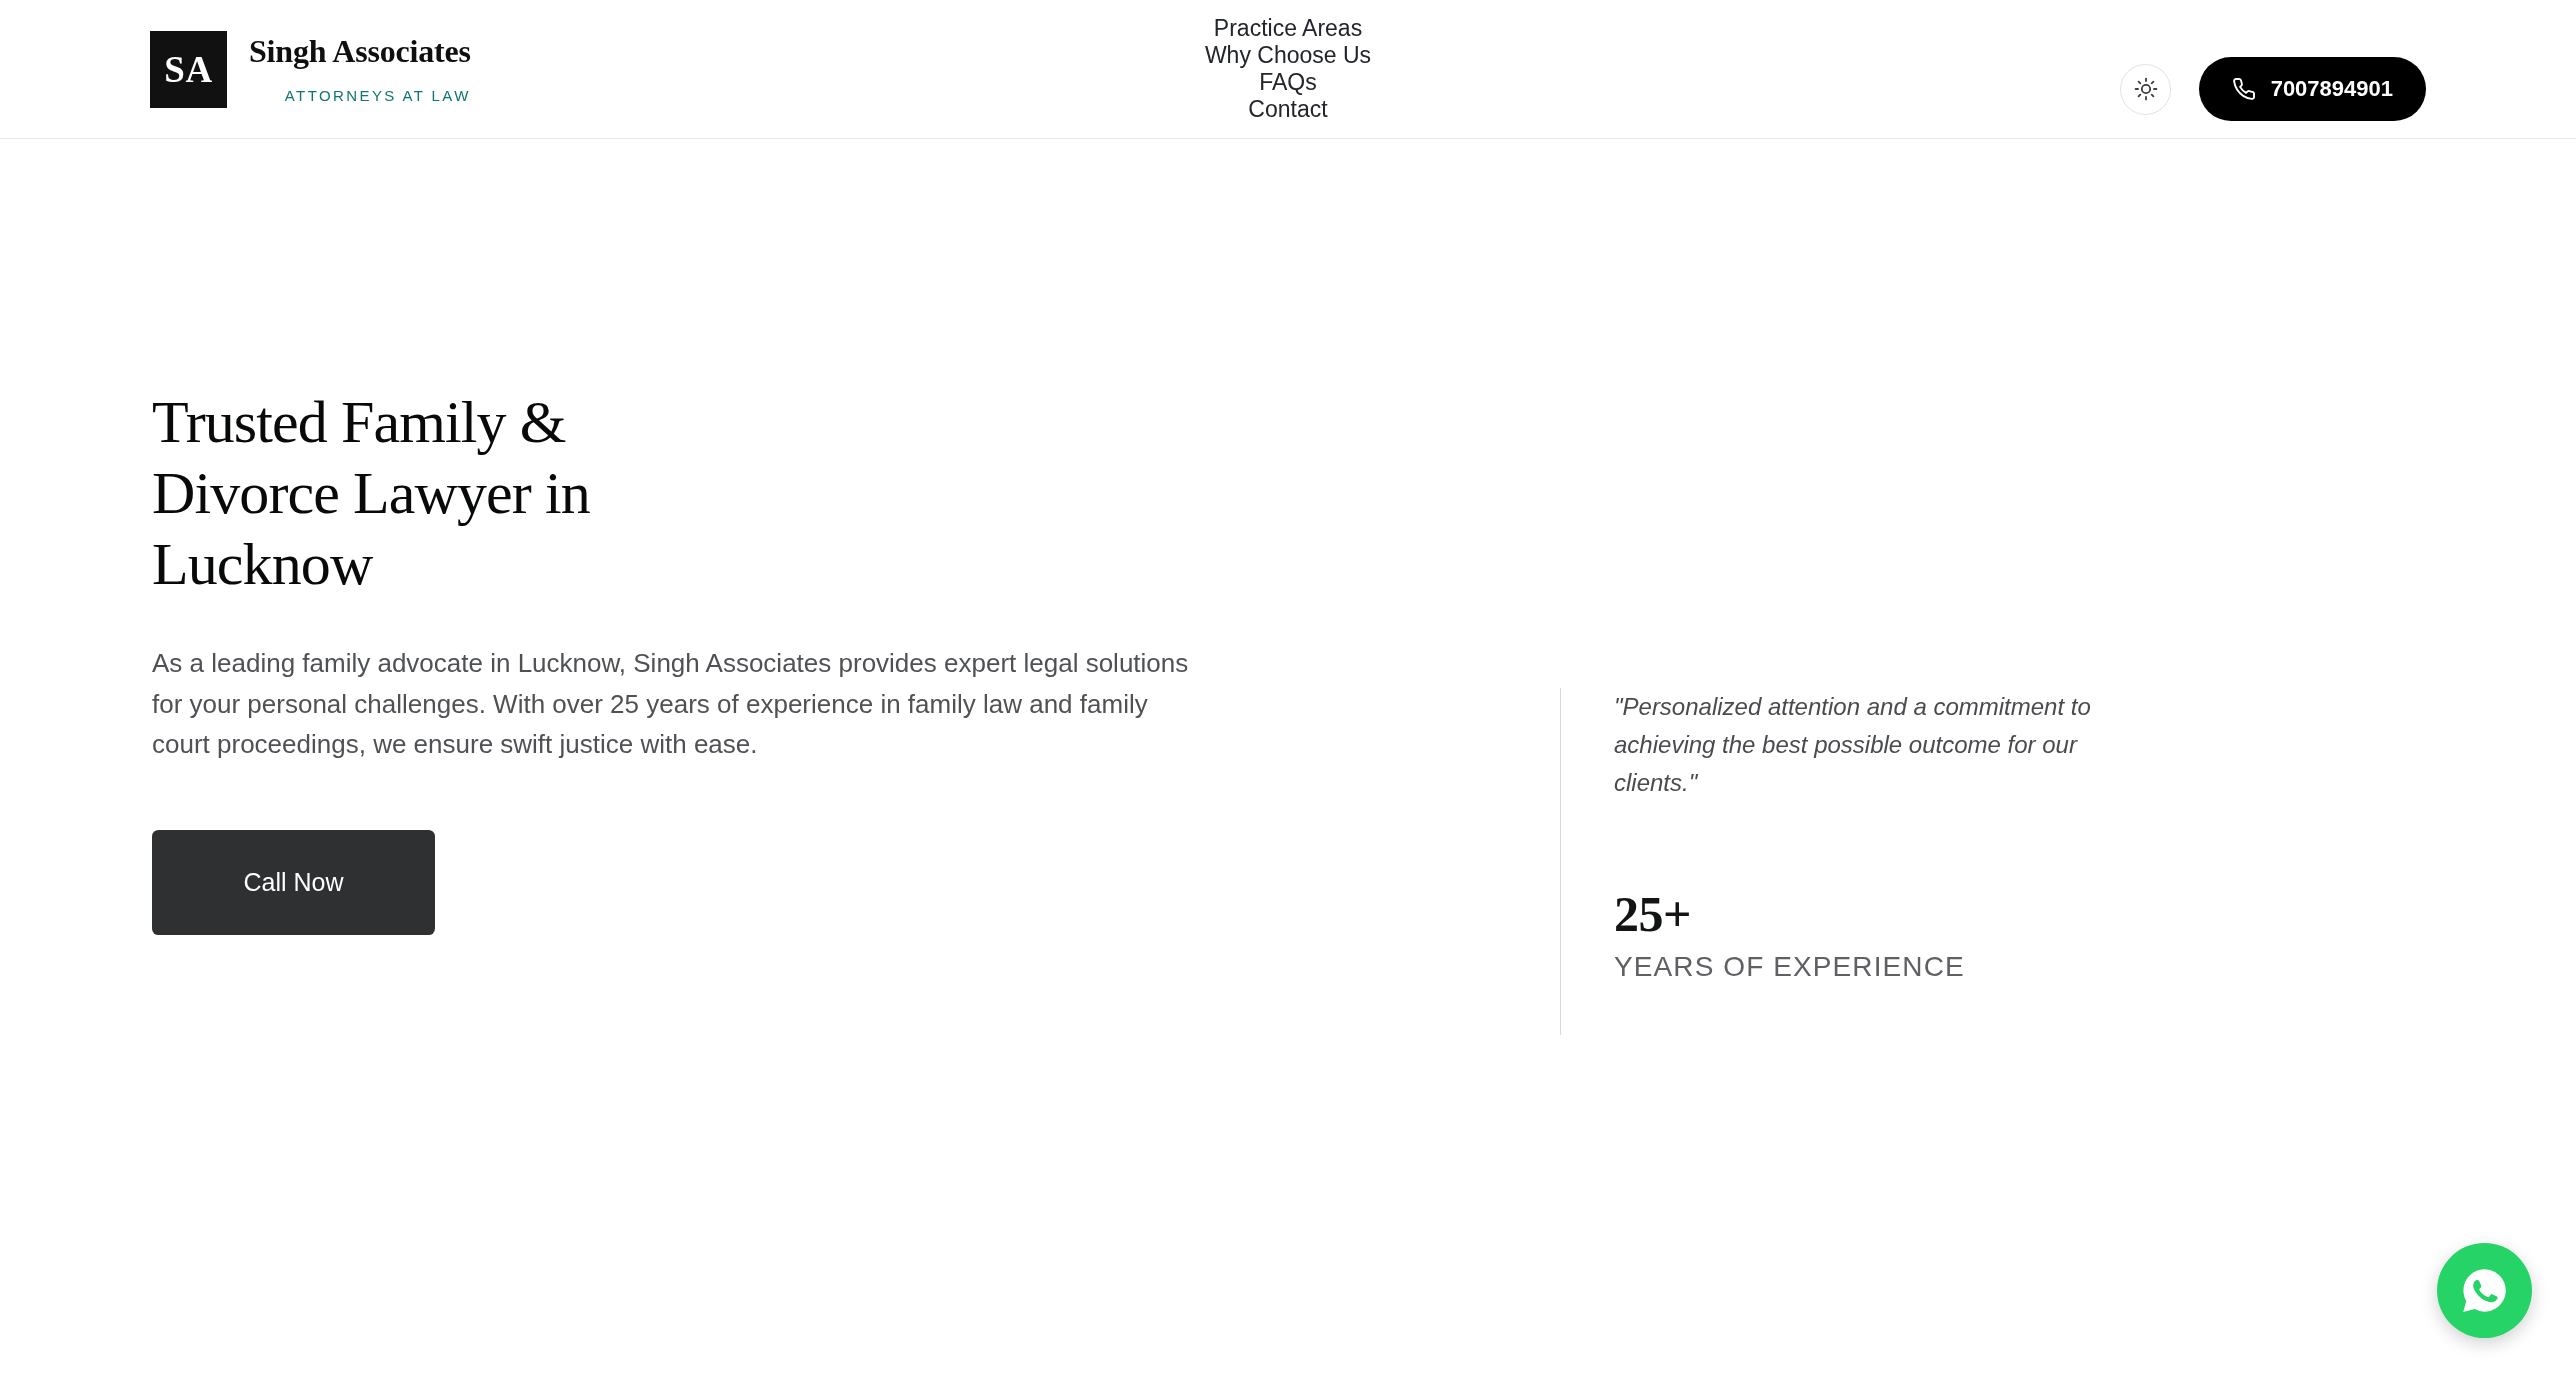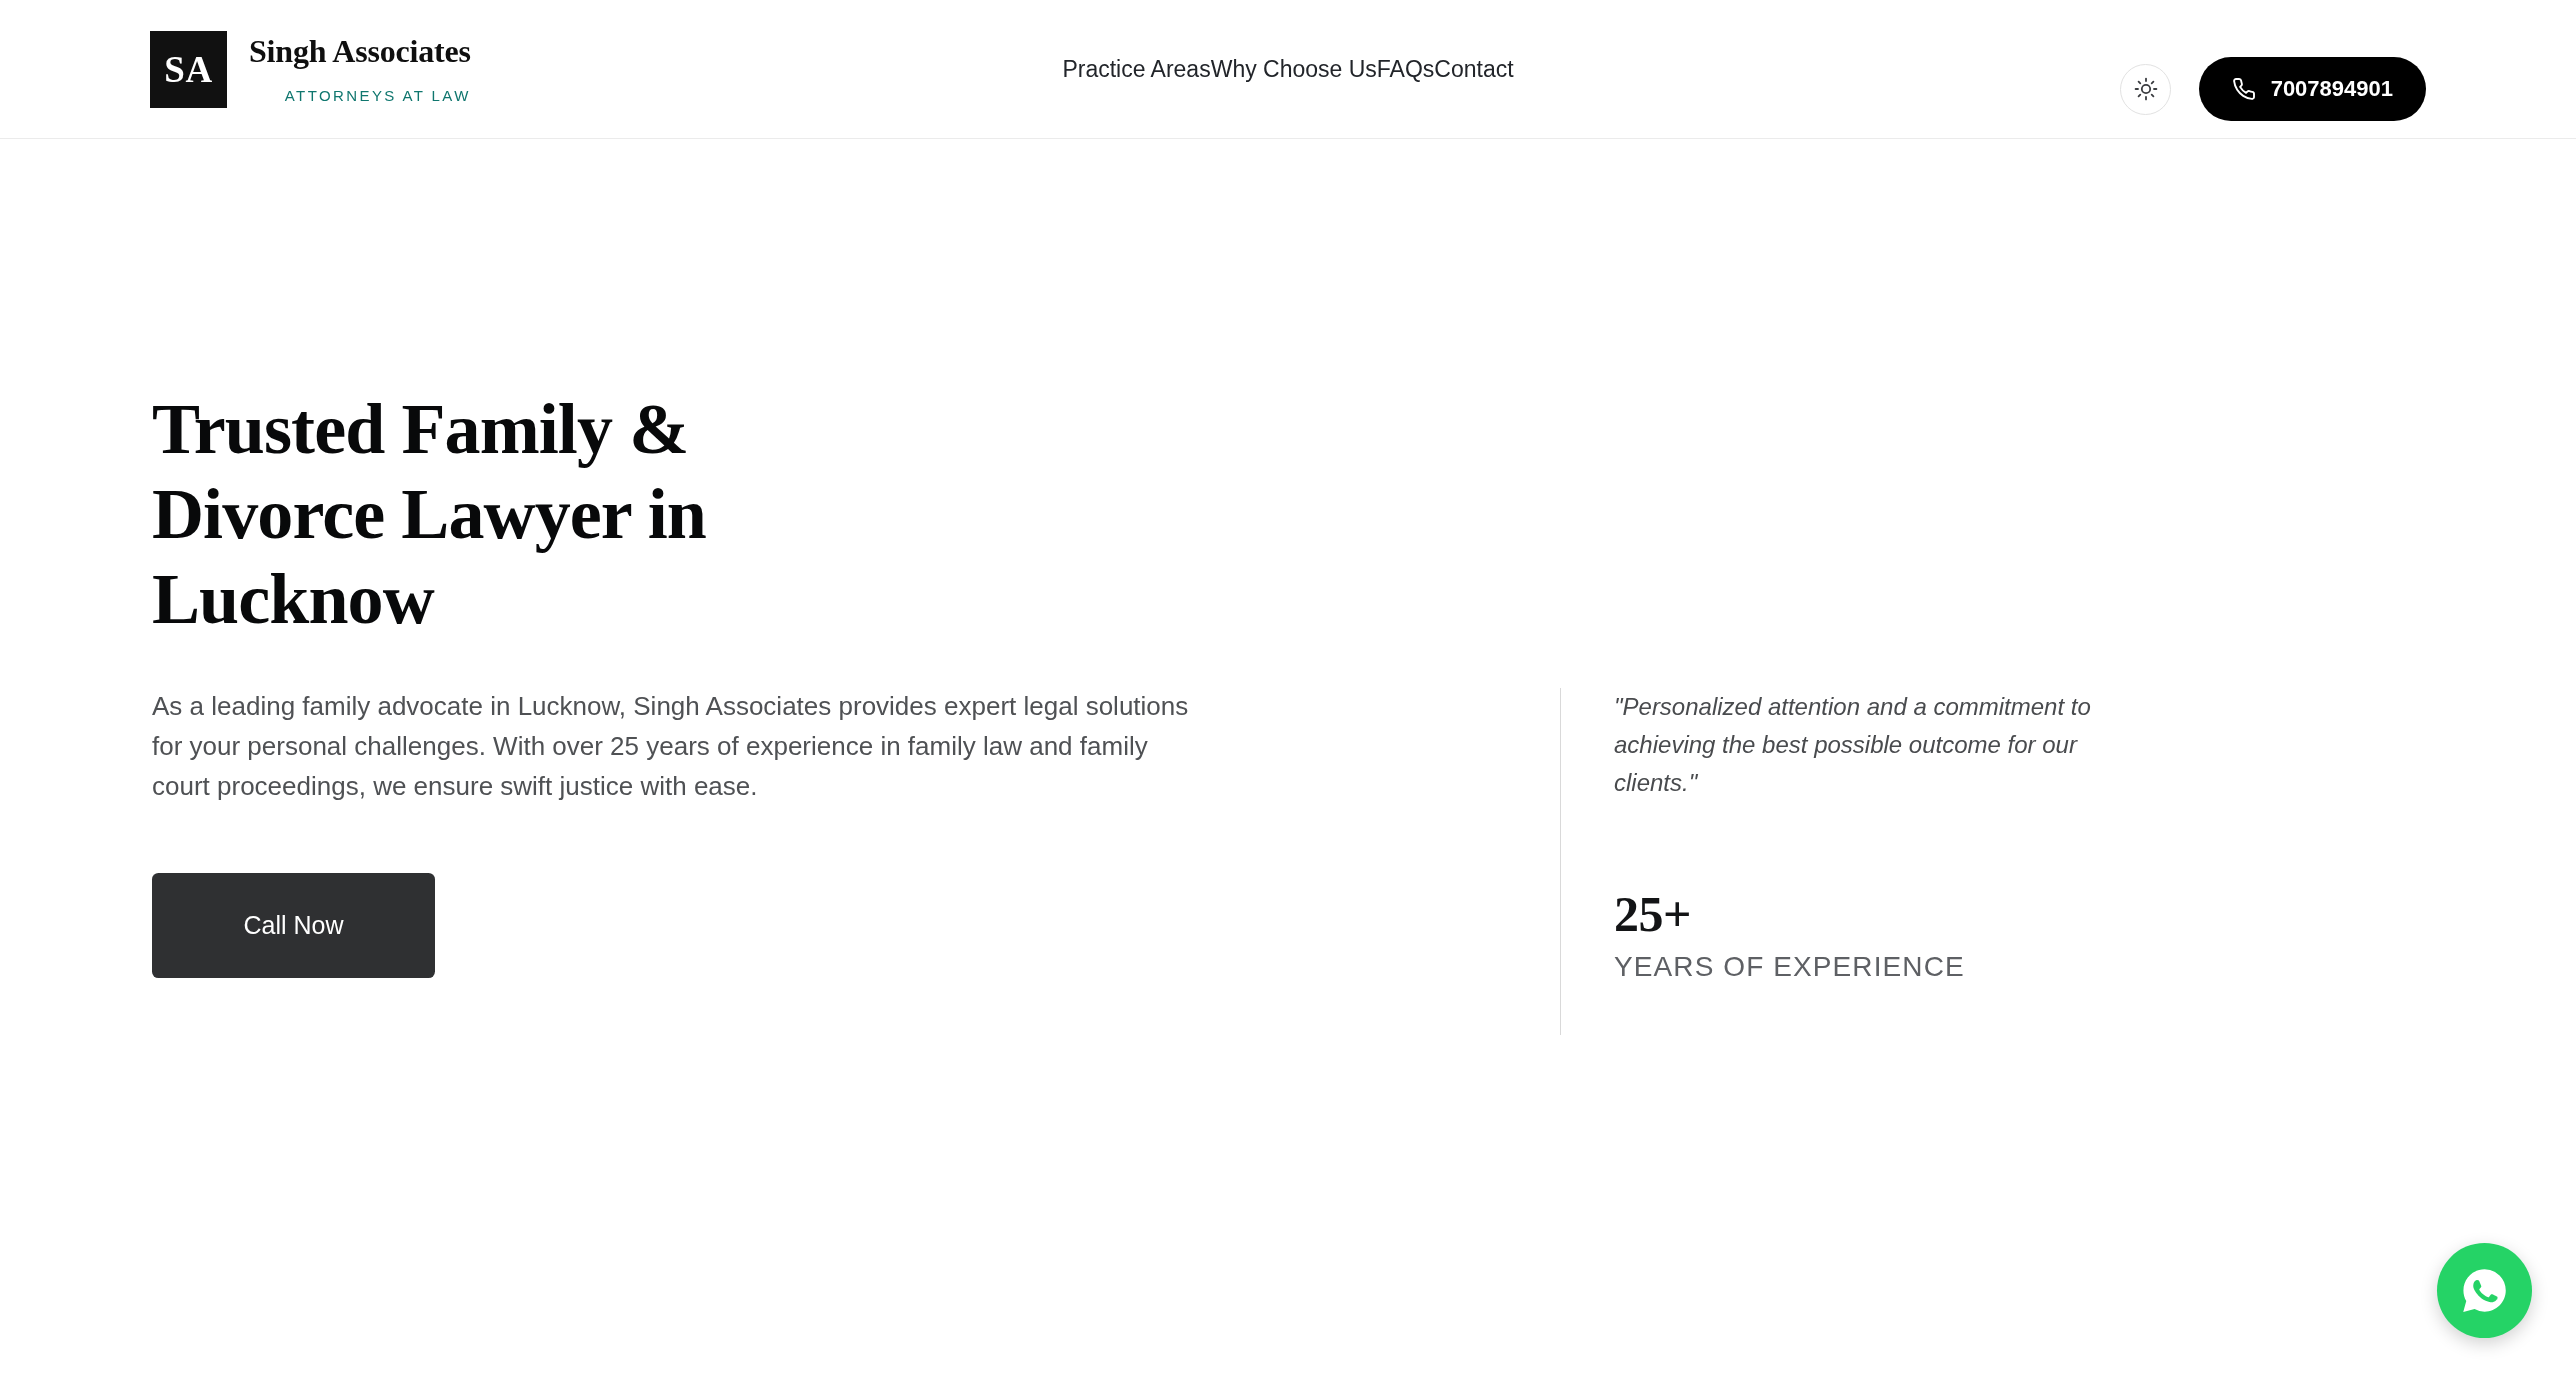--- a/index.html
+++ b/index.html
@@ -55,20 +55,21 @@
     color: #0f766e;
     margin-top: 17px;
   }
 
   .nav {
     position: absolute;
     left: 50%;
     transform: translateX(-50%);
     display: flex;
     align-items: center;
+    flex-direction: column;
   }
   .nav-item {
     font-size: 23px;
     color: #22252a;
     cursor: pointer;
     white-space: nowrap;
   }
 
   .header-right {
     position: absolute;
@@ -106,22 +107,22 @@
   
   .hero {
     position: relative;
     display: flex;
     padding-left: 152px;
     padding-top: 248px;
   }
   .hero-left { width: 1376px; }
   .hero-title {
     font-family: "Liberation Serif", serif;
-    font-weight: 700;
-    font-size: 72px;
+    font-weight: 400;
+    font-size: 60px;
     line-height: 1.18;
     color: #08090a;
     letter-spacing: -0.9px;
     max-width: 899px;
   }
   .hero-desc {
     margin-top: 44px;
     font-size: 26px;
     line-height: 1.55;
     color: #4f5154;

